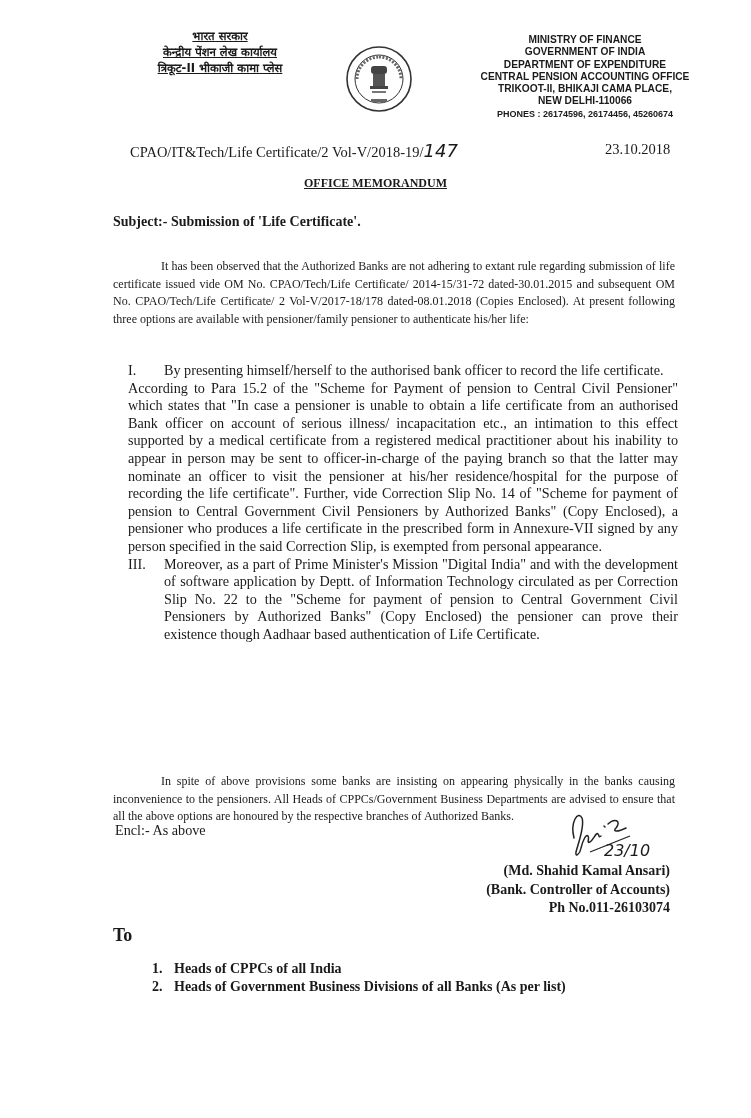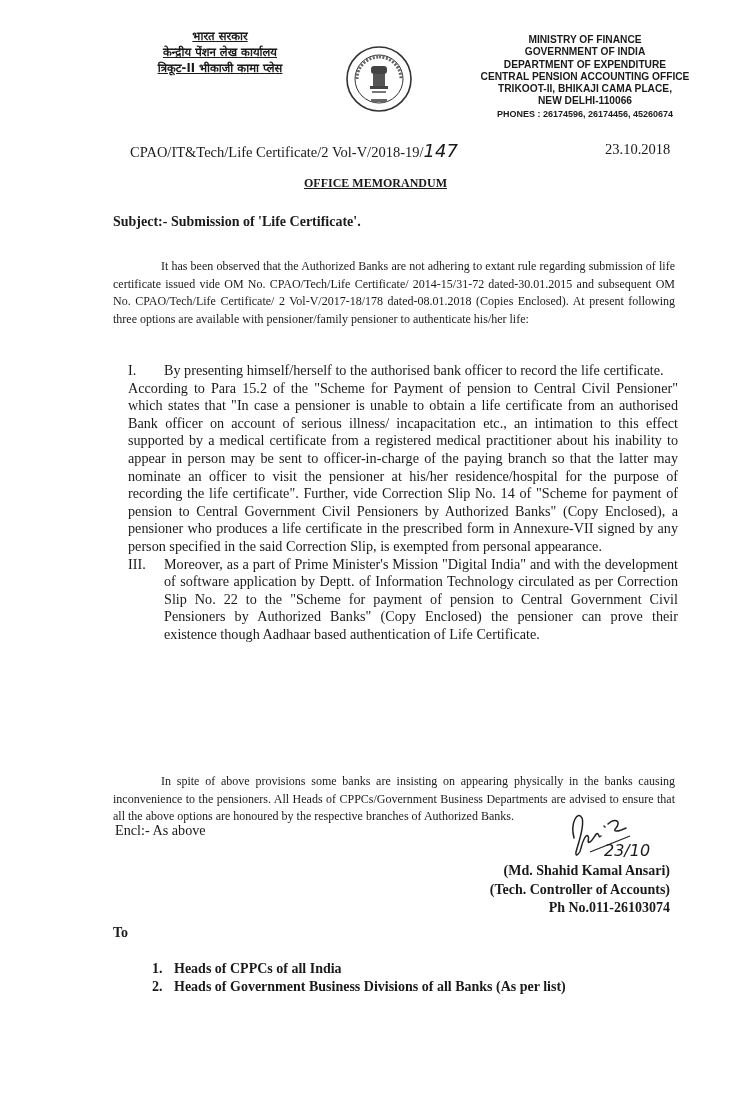--- a/index.html
+++ b/index.html
@@ -17,21 +17,21 @@
   .subject { left: 113px; top: 214px; font-weight: bold; font-size: 14px; }
   .para { left: 113px; width: 562px; font-size: 12px; line-height: 17.6px; text-align: justify; }
   .para .indent { display: inline-block; width: 48px; }
   .list { left: 128px; width: 550px; font-size: 14.2px; line-height: 17.6px; }
   .li { display: flex; text-align: justify; }
   .li .num { width: 36px; flex: none; }
   .li .txt { flex: 1; }
   .encl { left: 115px; top: 822px; font-size: 14.2px; }
   .sig-mark { left: 566px; top: 808px; width: 70px; height: 55px; }
   .sig { left: 470px; top: 862px; width: 200px; text-align: right; font-weight: bold; font-size: 14px; line-height: 18.5px; }
-  .to { left: 113px; top: 925px; font-weight: bold; font-size: 14px; }
+  .to { left: 113px; top: 925px; font-weight: bold; font-size: 18px; }
   .recip { left: 152px; top: 960px; font-weight: bold; font-size: 14px; line-height: 18px; }
   .recip .n { display: inline-block; width: 22px; }
 </style>
 </head>
 <body>
 
 <div class="abs hindi">
   <div>भारत सरकार</div>
   <div>केन्द्रीय पेंशन लेख कार्यालय</div>
   <div>त्रिकूट-II भीकाजी कामा प्लेस</div>
@@ -93,21 +93,21 @@
 <div class="abs sig-mark">
   <svg width="70" height="55" viewBox="0 0 70 55">
     <path d="M8 30 C4 14 12 2 16 10 C19 18 12 36 10 44 C9 50 14 46 15 40 C17 32 20 26 22 28 C24 30 20 36 24 34 C28 31 30 24 32 26 C34 28 32 30 35 28 M38 18 l1 1 M42 16 C48 10 56 12 50 20 C46 24 52 24 60 20" fill="none" stroke="#222" stroke-width="1.5" stroke-linecap="round"></path>
     <path d="M24 44 L64 28" fill="none" stroke="#222" stroke-width="1.2"></path>
   </svg>
   <span class="abs" style="left:38px;top:33px;font-family:'DejaVu Sans',sans-serif;font-style:italic;font-size:16px;">23/10</span>
 </div>
 
 <div class="abs sig">
   <div>(Md. Shahid Kamal Ansari)</div>
-  <div>(Tech. Controller of Accounts)</div>
+  <div>(Bank. Controller of Accounts)</div>
   <div>Ph No.011-26103074</div>
 </div>
 
 <div class="abs to">To</div>
 
 <div class="abs recip">
   <div><span class="n">1.</span><span>Heads of CPPCs of all India</span></div>
   <div><span class="n">2.</span><span>Heads of Government Business Divisions of all Banks (As per list)</span></div>
 </div>
 

